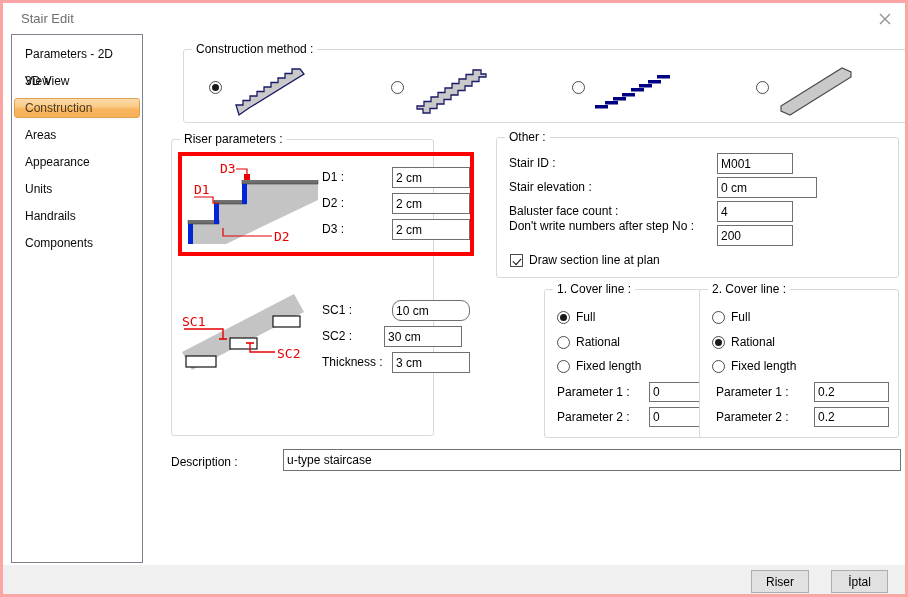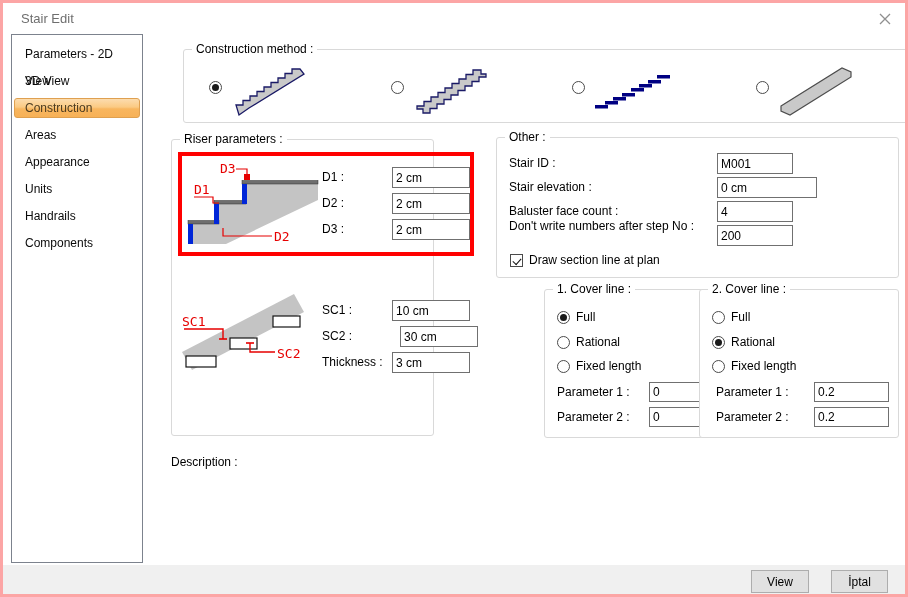--- a/index.html
+++ b/index.html
@@ -146,23 +146,23 @@
       </g>
       <text class="redtext" x="4" y="34">SC1</text>
       <polyline points="6,37 45,37 45,47" fill="none" stroke="#e60000" stroke-width="1.4"></polyline>
       <line x1="41" y1="47" x2="49" y2="47" stroke="#e60000" stroke-width="1.6"></line>
       <text class="redtext" x="99" y="66">SC2</text>
       <polyline points="97,60 72,60 72,51" fill="none" stroke="#e60000" stroke-width="1.4"></polyline>
       <line x1="68" y1="51" x2="76" y2="51" stroke="#e60000" stroke-width="1.6"></line>
     </svg>
 
     <div class="lbl" style="left:150px;top:160px;">SC1 :</div>
-    <input class="tb" style="left: 220px; top: 160px; width: 78px;" value="10 cm">
+    <input class="tb" style="left: 220px; top: 160px; width: 78px; border-radius: 9px;" value="10 cm">
     <div class="lbl" style="left:150px;top:186px;">SC2 :</div>
-    <input class="tb" style="left: 228px; top: 186px; width: 78px;" value="30 cm">
+    <input class="tb" style="left: 212px; top: 186px; width: 78px;" value="30 cm">
     <div class="lbl" style="left:150px;top:212px;">Thickness :</div>
     <input class="tb" style="left: 220px; top: 212px; width: 78px;" value="3 cm">
   </div>
 
   <div class="group" style="left:493px;top:134px;width:403px;height:141px;">
     <span class="gtitle">Other :</span>
 
     <div class="lbl" style="left:12px;top:15px;">Stair ID :</div>
     <input class="tb" style="left: 220px; top: 15px; width: 76px;" value="M001">
     <div class="lbl" style="left:12px;top:39px;">Stair elevation :</div>
@@ -202,23 +202,24 @@
     <span class="radio" style="left:12px;top:70px;"></span>
     <div class="lbl" style="left:31px;top:66px;">Fixed length</div>
 
     <div class="lbl" style="left:16px;top:92px;line-height:20px;">Parameter 1 :</div>
     <input class="tb" style="left: 114px; top: 92px; width: 75px; height: 20px;" value="0.2">
     <div class="lbl" style="left:16px;top:117px;line-height:20px;">Parameter 2 :</div>
     <input class="tb" style="left: 114px; top: 117px; width: 75px; height: 20px;" value="0.2">
   </div>
 
   <div class="lbl" style="left:168px;top:449px;text-align:right;">Description :</div>
+  <input class="tb" style="left: 280px; top: 446px; width: 618px; height: 22px;" value="u-type staircase">
 
   <div class="footer">
-    <button class="btn" style="left:748px;width:58px;">View</button>
+    <button class="btn" style="left:748px;width:58px;">Riser</button>
     <button class="btn" style="left:828px;width:57px;">İptal</button>
   </div>
 
   <div class="artifact-strip">
     <i style="left:92px;width:6px;"></i>
     <i style="left:158px;width:10px;"></i>
     <i style="left:175px;width:7px;"></i>
     <i style="left:205px;width:5px;background:#3f3f74;"></i>
     <i style="left:340px;width:9px;background:#3f3f74;"></i>
     <i style="left:420px;width:6px;"></i>

